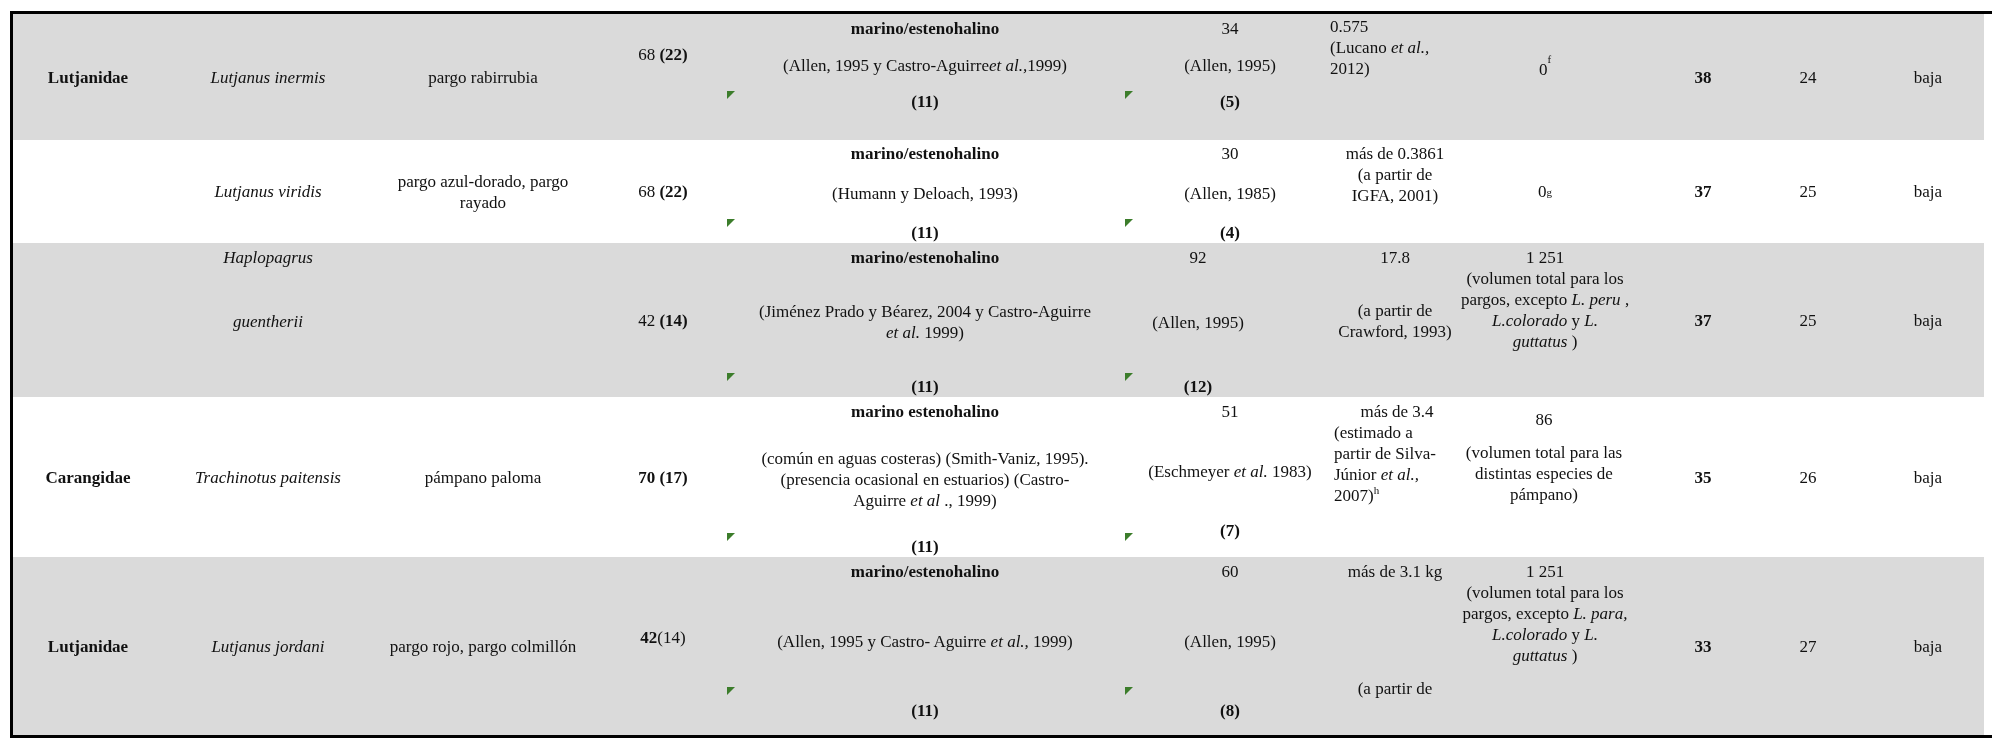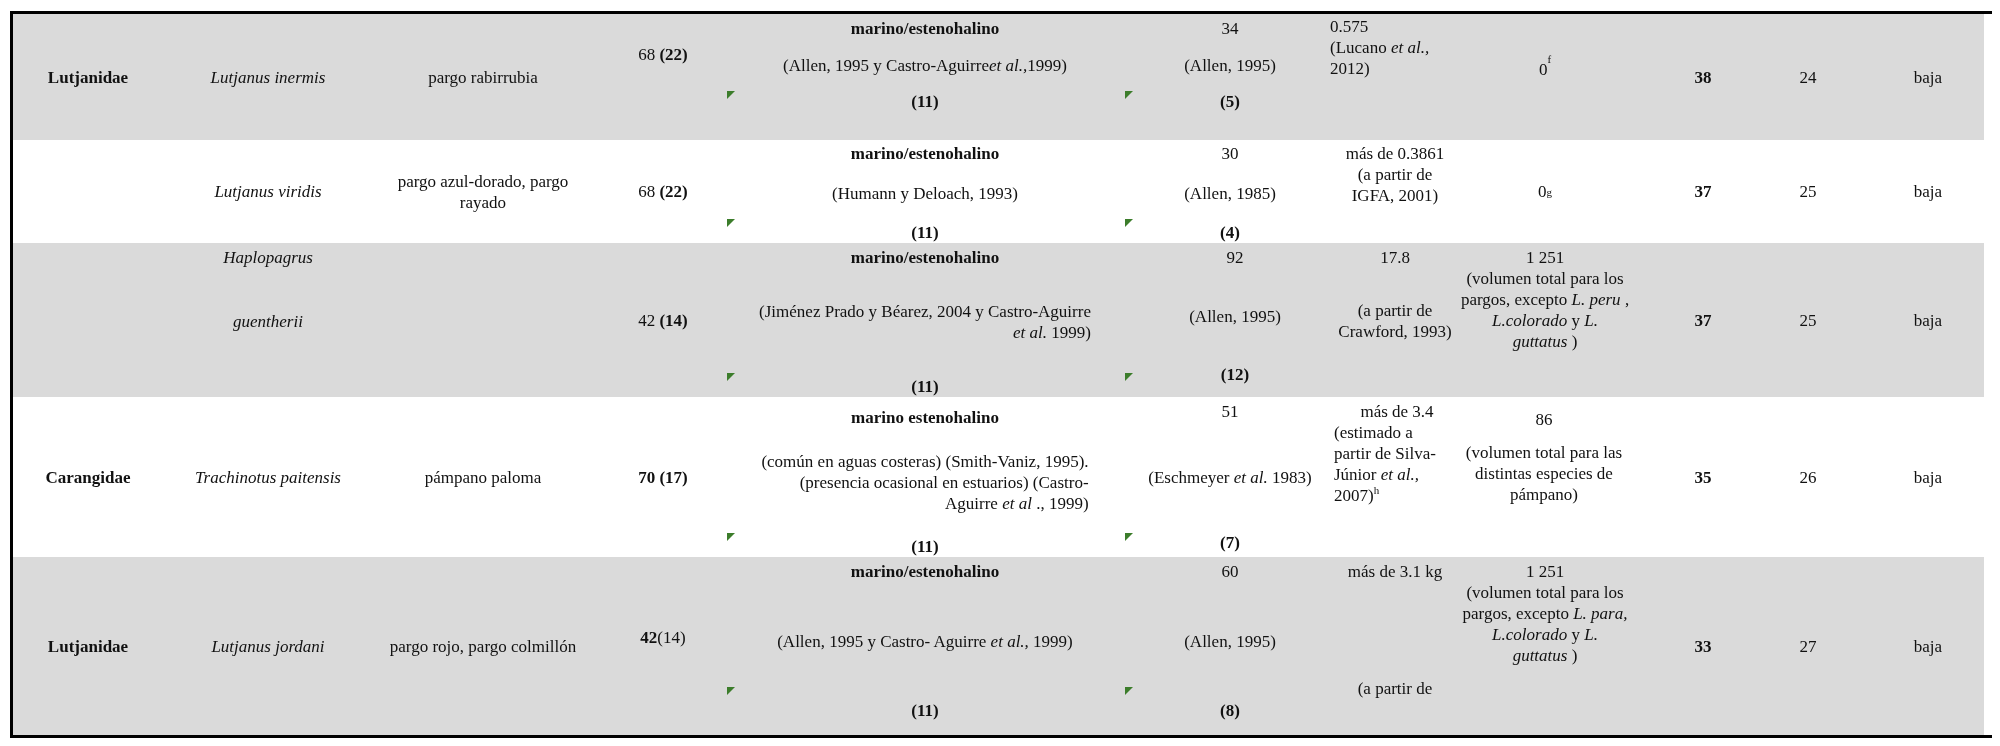--- a/index.html
+++ b/index.html
@@ -16,21 +16,21 @@
   .cell.col-family { left: 0; width: 150px; font-weight: bold; }
   .cell.col-species { left: 150px; width: 210px; font-style: italic; }
   .cell.col-common { left: 360px; width: 220px; }
   .cell.col-value { left: 580px; width: 140px; }
   .cell.col-weight { left: 1317px; width: 130px; }
   .cell.col-volume { left: 1447px; width: 170px; }
   .cell.col-score { left: 1630px; width: 120px; font-weight: bold; }
   .cell.col-rank { left: 1750px; width: 90px; }
   .cell.col-level { left: 1860px; width: 110px; }
   .stack { position: absolute; top: 0; height: 100%; display: flex; flex-direction: column;
-           justify-content: space-between; align-items: center; text-align: right;
+           justify-content: space-between; align-items: center; text-align: center;
            font-size: 17px; line-height: 21px; box-sizing: border-box; padding: 4px 0 2px 0; }
   .stack .mid { flex: 1; display: flex; align-items: center; justify-content: center; }
   .b { font-weight: bold; }
   .i { font-style: italic; }
   .sup { font-size: 11px; vertical-align: super; line-height: 0; }
   .marker { position: absolute; width: 0; height: 0; border-top: 8px solid #3c7d2b;
             border-right: 8px solid transparent; }
   .species-split { position: absolute; top: 0; height: 100%; display: flex; flex-direction: column;
                    justify-content: flex-start; align-items: center; font-style: italic;
                    font-size: 17px; line-height: 21px; }
@@ -126,21 +126,21 @@
   <div class="marker" style="left:714px;top:130px;"></div>
   <div class="stack" style="left:707px;width:410px;padding-top:4px;padding-bottom:0;">
     <div class="b">marino/estenohalino</div>
     <div>
       <div>(Jiménez Prado y Béarez, 2004 y Castro-Aguirre</div>
       <div><span class="i">et al.</span><span> 1999)</span></div>
     </div>
     <div class="b">(11)</div>
   </div>
   <div class="marker" style="left:1112px;top:130px;"></div>
-  <div class="stack" style="left:1122px;width:200px;padding-top:4px;padding-bottom:12px;">
+  <div class="stack" style="left:1085px;width:200px;padding-top:4px;padding-bottom:0;">
     <div>92</div>
     <div>(Allen, 1995)</div>
     <div class="b">(12)</div>
   </div>
   <div class="stack" style="left:1317px;width:130px;justify-content:flex-start;padding-top:4px;">
     <div>17.8</div>
     <div style="height:32px"></div>
     <div>(a partir de</div>
     <div>Crawford, 1993)</div>
   </div>
@@ -155,31 +155,31 @@
   <div class="cell col-rank">25</div>
   <div class="cell col-level">baja</div>
 </div>
 
 <div class="row white" style="top:397px;height:160px;">
   <div class="cell col-species">Trachinotus paitensis</div>
   <div class="cell col-family">Carangidae</div>
   <div class="cell col-common">pámpano paloma</div>
   <div class="cell col-value b">70 (17)</div>
   <div class="marker" style="left:714px;top:136px;"></div>
-  <div class="stack" style="left:707px;width:410px;padding-top:10px;padding-bottom:0;">
+  <div class="stack" style="left:707px;width:410px;padding-top:4px;padding-bottom:0;">
     <div class="b">marino estenohalino</div>
     <div>
       <div>(común en aguas costeras) (Smith-Vaniz, 1995).</div>
       <div>(presencia ocasional en estuarios) (Castro-</div>
       <div><span>Aguirre </span><span class="i">et al</span><span> ., 1999)</span></div>
     </div>
     <div class="b">(11)</div>
   </div>
   <div class="marker" style="left:1112px;top:136px;"></div>
-  <div class="stack" style="left:1117px;width:200px;padding-top:4px;padding-bottom:4px;">
+  <div class="stack" style="left:1117px;width:200px;padding-top:4px;padding-bottom:16px;">
     <div>51</div>
     <div><span>(Eschmeyer </span><span class="i">et al.</span><span>  1983)</span></div>
     <div class="b">(7)</div>
   </div>
   <div class="stack" style="left:1317px;width:130px;justify-content:flex-start;align-items:flex-start;padding-top:4px;padding-left:4px;">
     <div style="align-self:center">más de 3.4</div>
     <div>(estimado a</div>
     <div>partir de Silva-</div>
     <div><span>Júnior </span><span class="i">et al.,</span></div>
     <div><span>2007)</span><span class="sup">h</span></div>

